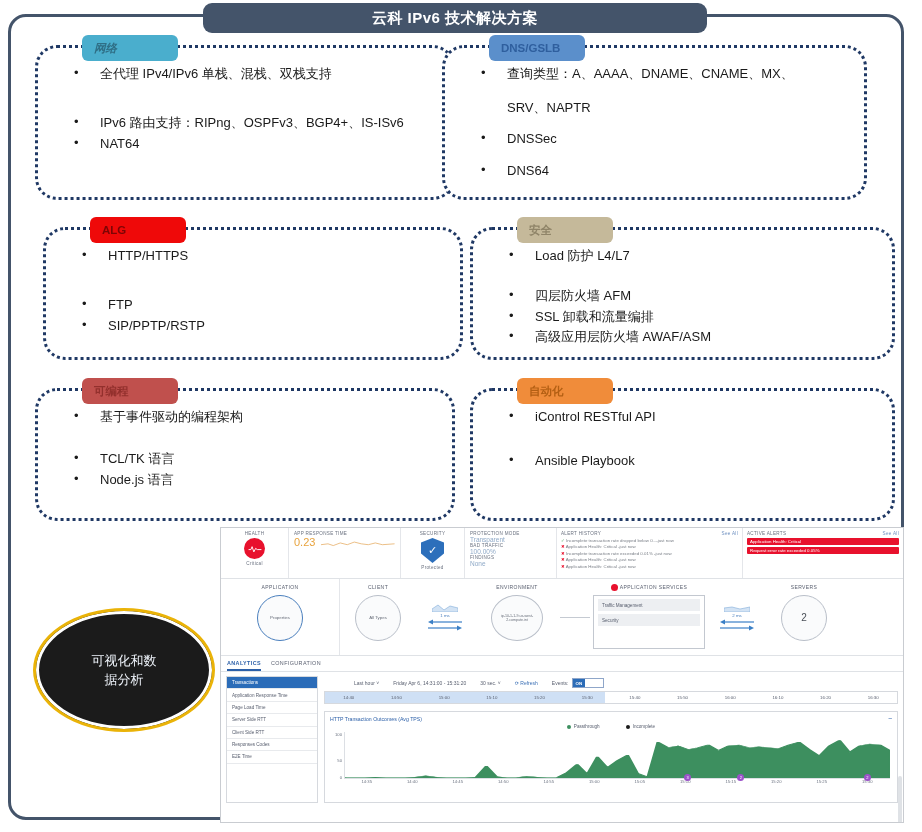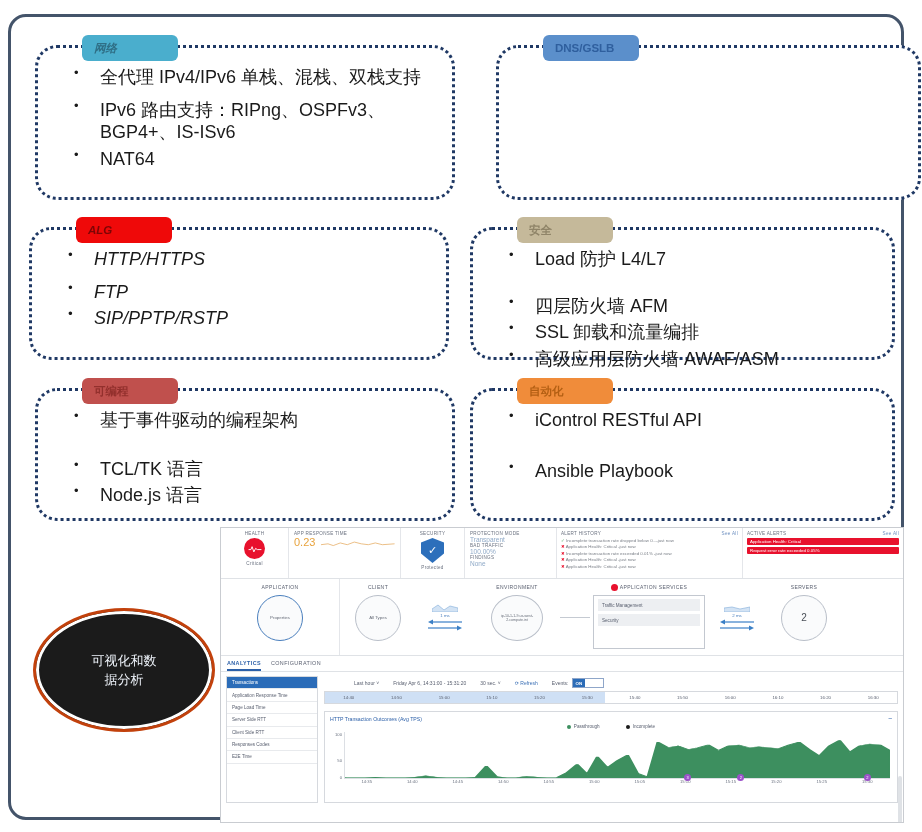--- a/index.html
+++ b/index.html
@@ -14,29 +14,29 @@
   .title-bar{position:absolute;left:203px;top:3px;width:504px;height:30px;
      background:#44546a;border-radius:9px;display:flex;align-items:center;justify-content:center;}
   .title-bar span{color:#ffffff;font-size:15px;font-weight:bold;letter-spacing:.5px;}
 
   
   .panel{position:absolute;border:3px dotted #1f3864;border-radius:22px;box-sizing:border-box;background:#fff;}
   .panel .badge{position:absolute;left:44px;top:-13px;height:26px;min-width:96px;
      border-radius:6px;display:flex;align-items:center;padding:0 12px;box-sizing:border-box;}
   .panel .badge span{font-size:11.5px;font-weight:bold;white-space:nowrap;}
   .panel ul{list-style:none;margin:0;padding:18px 14px 0 26px;}
-  .panel li{position:relative;font-size:18px;color:#1a1a1a;line-height:1.25;padding-left:36px;margin-bottom:4px;}
+  .panel li{position:relative;font-size:13px;color:#1a1a1a;line-height:1.25;padding-left:36px;margin-bottom:4px;}
   .panel li:before{content:"•";position:absolute;left:10px;top:-1px;font-size:13px;color:#1a1a1a;}
-  .panel li.gap{margin-top:10px;}
+  .panel li.gap{margin-top:33px;}
   .panel li.cont{padding-left:36px;margin-top:18px;}
   .panel li.cont:before{content:"";}
 
   
   .ellipse{position:absolute;left:33px;top:608px;width:176px;height:118px;border-radius:50%;
-     background:#1b1b1b;border:3px solid #c2410c;box-shadow:0 0 0 3px #ffffff inset,0 0 0 5px #1b1b1b inset;
+     background:#1b1b1b;border:3px solid #eab308;box-shadow:0 0 0 3px #ffffff inset,0 0 0 5px #1b1b1b inset;
      display:flex;align-items:center;justify-content:center;}
   .ellipse p{margin:0;color:#eef3fa;font-size:13px;line-height:1.5;text-align:center;width:78px;}
 
   
   .dash{position:absolute;left:220px;top:527px;width:684px;height:296px;background:#fff;
      border:1px solid #c9ccd1;box-sizing:border-box;font-size:5px;color:#4a4f57;overflow:hidden;}
   .dash-top{display:flex;height:50px;border-bottom:1px solid #dfe2e6;}
   .dash-cell{padding:3px 5px;box-sizing:border-box;border-right:1px solid #e4e6ea;}
   .lbl{font-size:4.6px;letter-spacing:.3px;color:#6b7280;text-transform:uppercase;}
   .big{font-size:11px;color:#8fa9c7;line-height:1.1;}
@@ -113,39 +113,48 @@
      color:#fff;font-size:4px;display:flex;align-items:center;justify-content:center;}
   .scrollbar{position:absolute;right:1px;top:120px;width:4px;height:100px;background:#dfe2e6;border-radius:2px;}
 </style>
 </head>
 <body>
 
 <div id="page">
 
   <div class="outer-frame"></div>
 
+  <div class="title-bar">
+    <span>云科 IPv6 技术解决方案</span>
+  </div>
 
   <div class="panel" style="left:35px;top:45px;width:420px;height:155px;">
     <div class="badge" style="background:#4aaecd;">
       <span style="color:#2f6f86;font-style:italic;">网络</span>
     </div>
     <ul>
       <li>全代理 IPv4/IPv6 单栈、混栈、双栈支持</li>
       <li class="gap">IPv6 路由支持：RIPng、OSPFv3、BGP4+、IS-ISv6</li>
       <li>NAT64</li>
     </ul>
   </div>
 
-  <div class="panel" style="left:496px;top:45px;width:425px;height:155px;">
+  <div class="panel" style="left:442px;top:45px;width:425px;height:155px;">
     <div class="badge" style="background:#5b8fcb;">
       <span style="color:#2f5f9e;">DNS/GSLB</span>
     </div>
-  </div>
-
-  <div class="panel" style="left:29px;top:227px;width:420px;height:133px;font-style:italic;">
+    <ul>
+      <li>查询类型：A、AAAA、DNAME、CNAME、MX、</li>
+      <li class="cont">SRV、NAPTR</li>
+      <li style="margin-top:14px;">DNSSec</li>
+      <li style="margin-top:16px;">DNS64</li>
+    </ul>
+  </div>
+
+  <div class="panel" style="left:43px;top:227px;width:420px;height:133px;">
     <div class="badge" style="background:#ef0909;">
       <span style="color:#7d0505;">ALG</span>
     </div>
     <ul>
       <li>HTTP/HTTPS</li>
       <li class="gap" style="">FTP</li>
       <li>SIP/PPTP/RSTP</li>
     </ul>
   </div>
 

